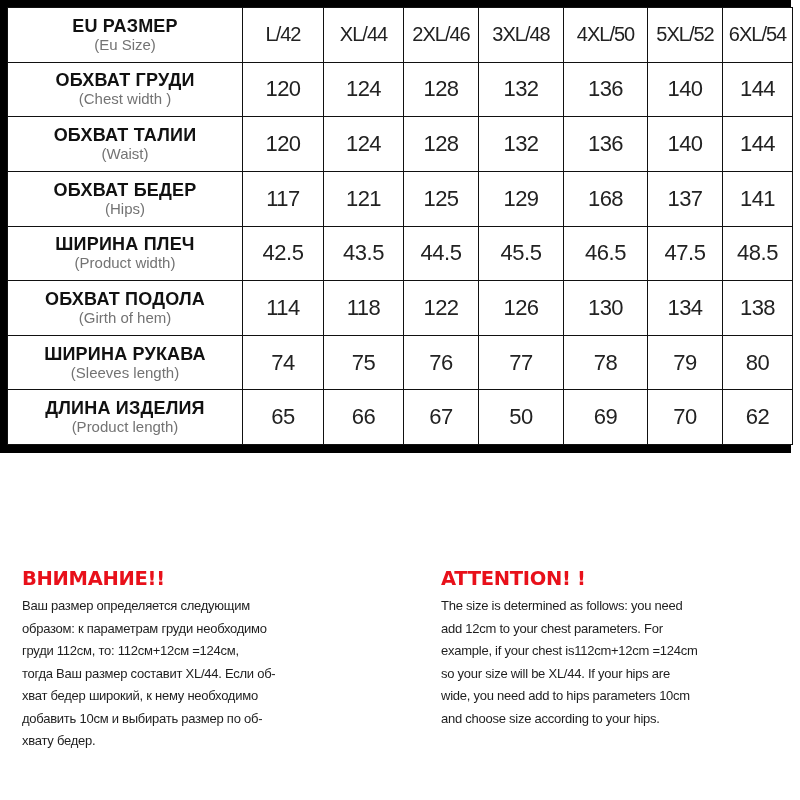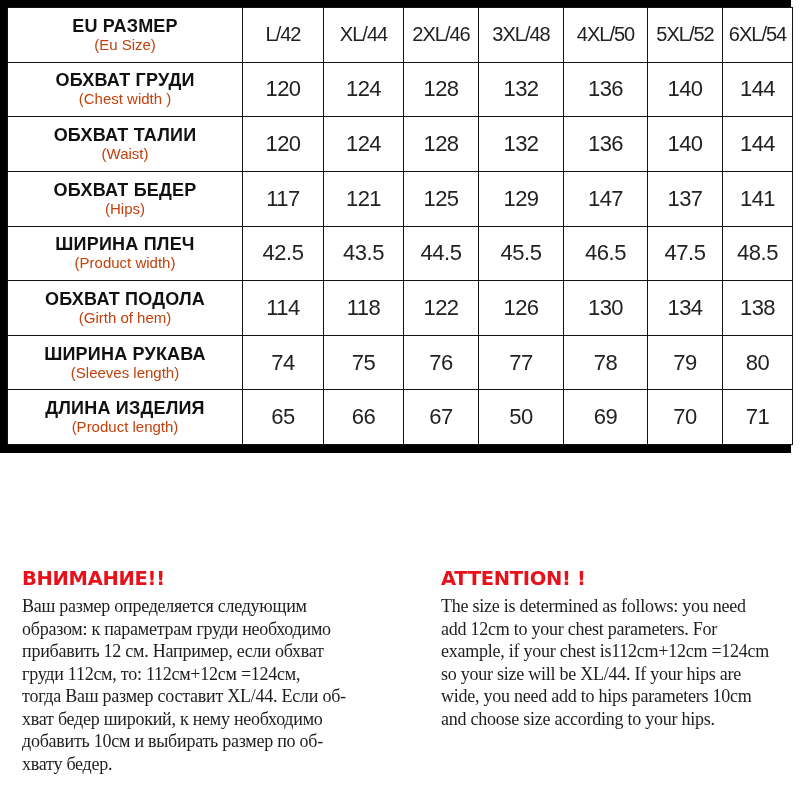--- a/index.html
+++ b/index.html
@@ -8,30 +8,30 @@
   .table-wrap {
     position: absolute; left: 0; top: 0; width: 791px; height: 453px;
     box-sizing: border-box; background: #000;
     border-top: 7px solid #000; border-left: 7px solid #000;
     border-right: 8px solid #000; border-bottom: 8px solid #000;
   }
   table { border-collapse: collapse; width: 100%; height: 100%; background: #fff; table-layout: fixed; }
   td { border: 1.5px solid #111; text-align: center; vertical-align: middle; padding: 0; }
   td.label { width: 234px; }
   .ru { font-weight: bold; font-size: 18px; letter-spacing: 0.2px; line-height: 20px; color: #111; }
-  .en { font-size: 15px; line-height: 18px; color: #c2410c; }
+  .en { font-size: 15px; line-height: 18px; color: #737373; }
   .val { font-size: 22px; color: #222; letter-spacing: -0.5px; }
   .size-head { font-size: 20px; letter-spacing: -1px; }
   .notes { position: absolute; top: 565px; left: 0; width: 800px; }
   .note { position: absolute; top: 0; }
   .note.ru-note { left: 22px; width: 385px; }
   .note.en-note { left: 441px; width: 383px; }
   .note h2 { margin: 0; color: #e8101a; font-family: "DejaVu Sans", sans-serif; font-weight: bold;
              font-size: 19.5px; letter-spacing: -0.3px; line-height: 28px; }
-  .note p { margin: 2px 0 0 0; font-family: Liberation Serif, serif; font-size: 18px;
+  .note p { margin: 2px 0 0 0; font-family: Liberation Sans, sans-serif; font-size: 13px;
             line-height: 22.5px; color: #1e1e1e; letter-spacing: -0.25px; }
   .note p span { display: block; white-space: nowrap; }
 </style>
 </head>
 <body>
 
 <div class="table-wrap">
   <table>
     <tbody id="tbody">
         <tr>
@@ -75,21 +75,21 @@
         </tr>
         <tr>
           <td class="label">
             <div class="ru">ОБХВАТ БЕДЕР</div>
             <div class="en">(Hips)</div>
           </td>
           <td class="val">117</td>
           <td class="val">121</td>
           <td class="val">125</td>
           <td class="val">129</td>
-          <td class="val">147</td>
+          <td class="val">168</td>
           <td class="val">137</td>
           <td class="val">141</td>
         </tr>
         <tr>
           <td class="label">
             <div class="ru">ШИРИНА ПЛЕЧ</div>
             <div class="en">(Product width)</div>
           </td>
           <td class="val">42.5</td>
           <td class="val">43.5</td>
@@ -129,33 +129,32 @@
           <td class="label">
             <div class="ru">ДЛИНА ИЗДЕЛИЯ</div>
             <div class="en">(Product length)</div>
           </td>
           <td class="val">65</td>
           <td class="val">66</td>
           <td class="val">67</td>
           <td class="val">50</td>
           <td class="val">69</td>
           <td class="val">70</td>
-          <td class="val">71</td>
+          <td class="val">62</td>
         </tr>
       </tbody>
   </table>
 </div>
 
 <div class="notes">
   <div class="note ru-note">
     <h2 style="color: rgb(232, 16, 26);">ВНИМАНИЕ!!</h2>
     <p>
       <span>Ваш размер определяется следующим</span>
       <span>образом: к параметрам груди необходимо</span>
-      <span>прибавить 12 см. Например, если обхват</span>
       <span>груди  112см, то: 112см+12см =124см,</span>
       <span>тогда Ваш размер составит XL/44. Если об-</span>
       <span>хват бедер широкий, к нему необходимо</span>
       <span>добавить 10см и выбирать размер по об-</span>
       <span>хвату бедер.</span>
     </p>
   </div>
   <div class="note en-note">
     <h2 style="color: rgb(232, 16, 26);">ATTENTION! !</h2>
     <p>

